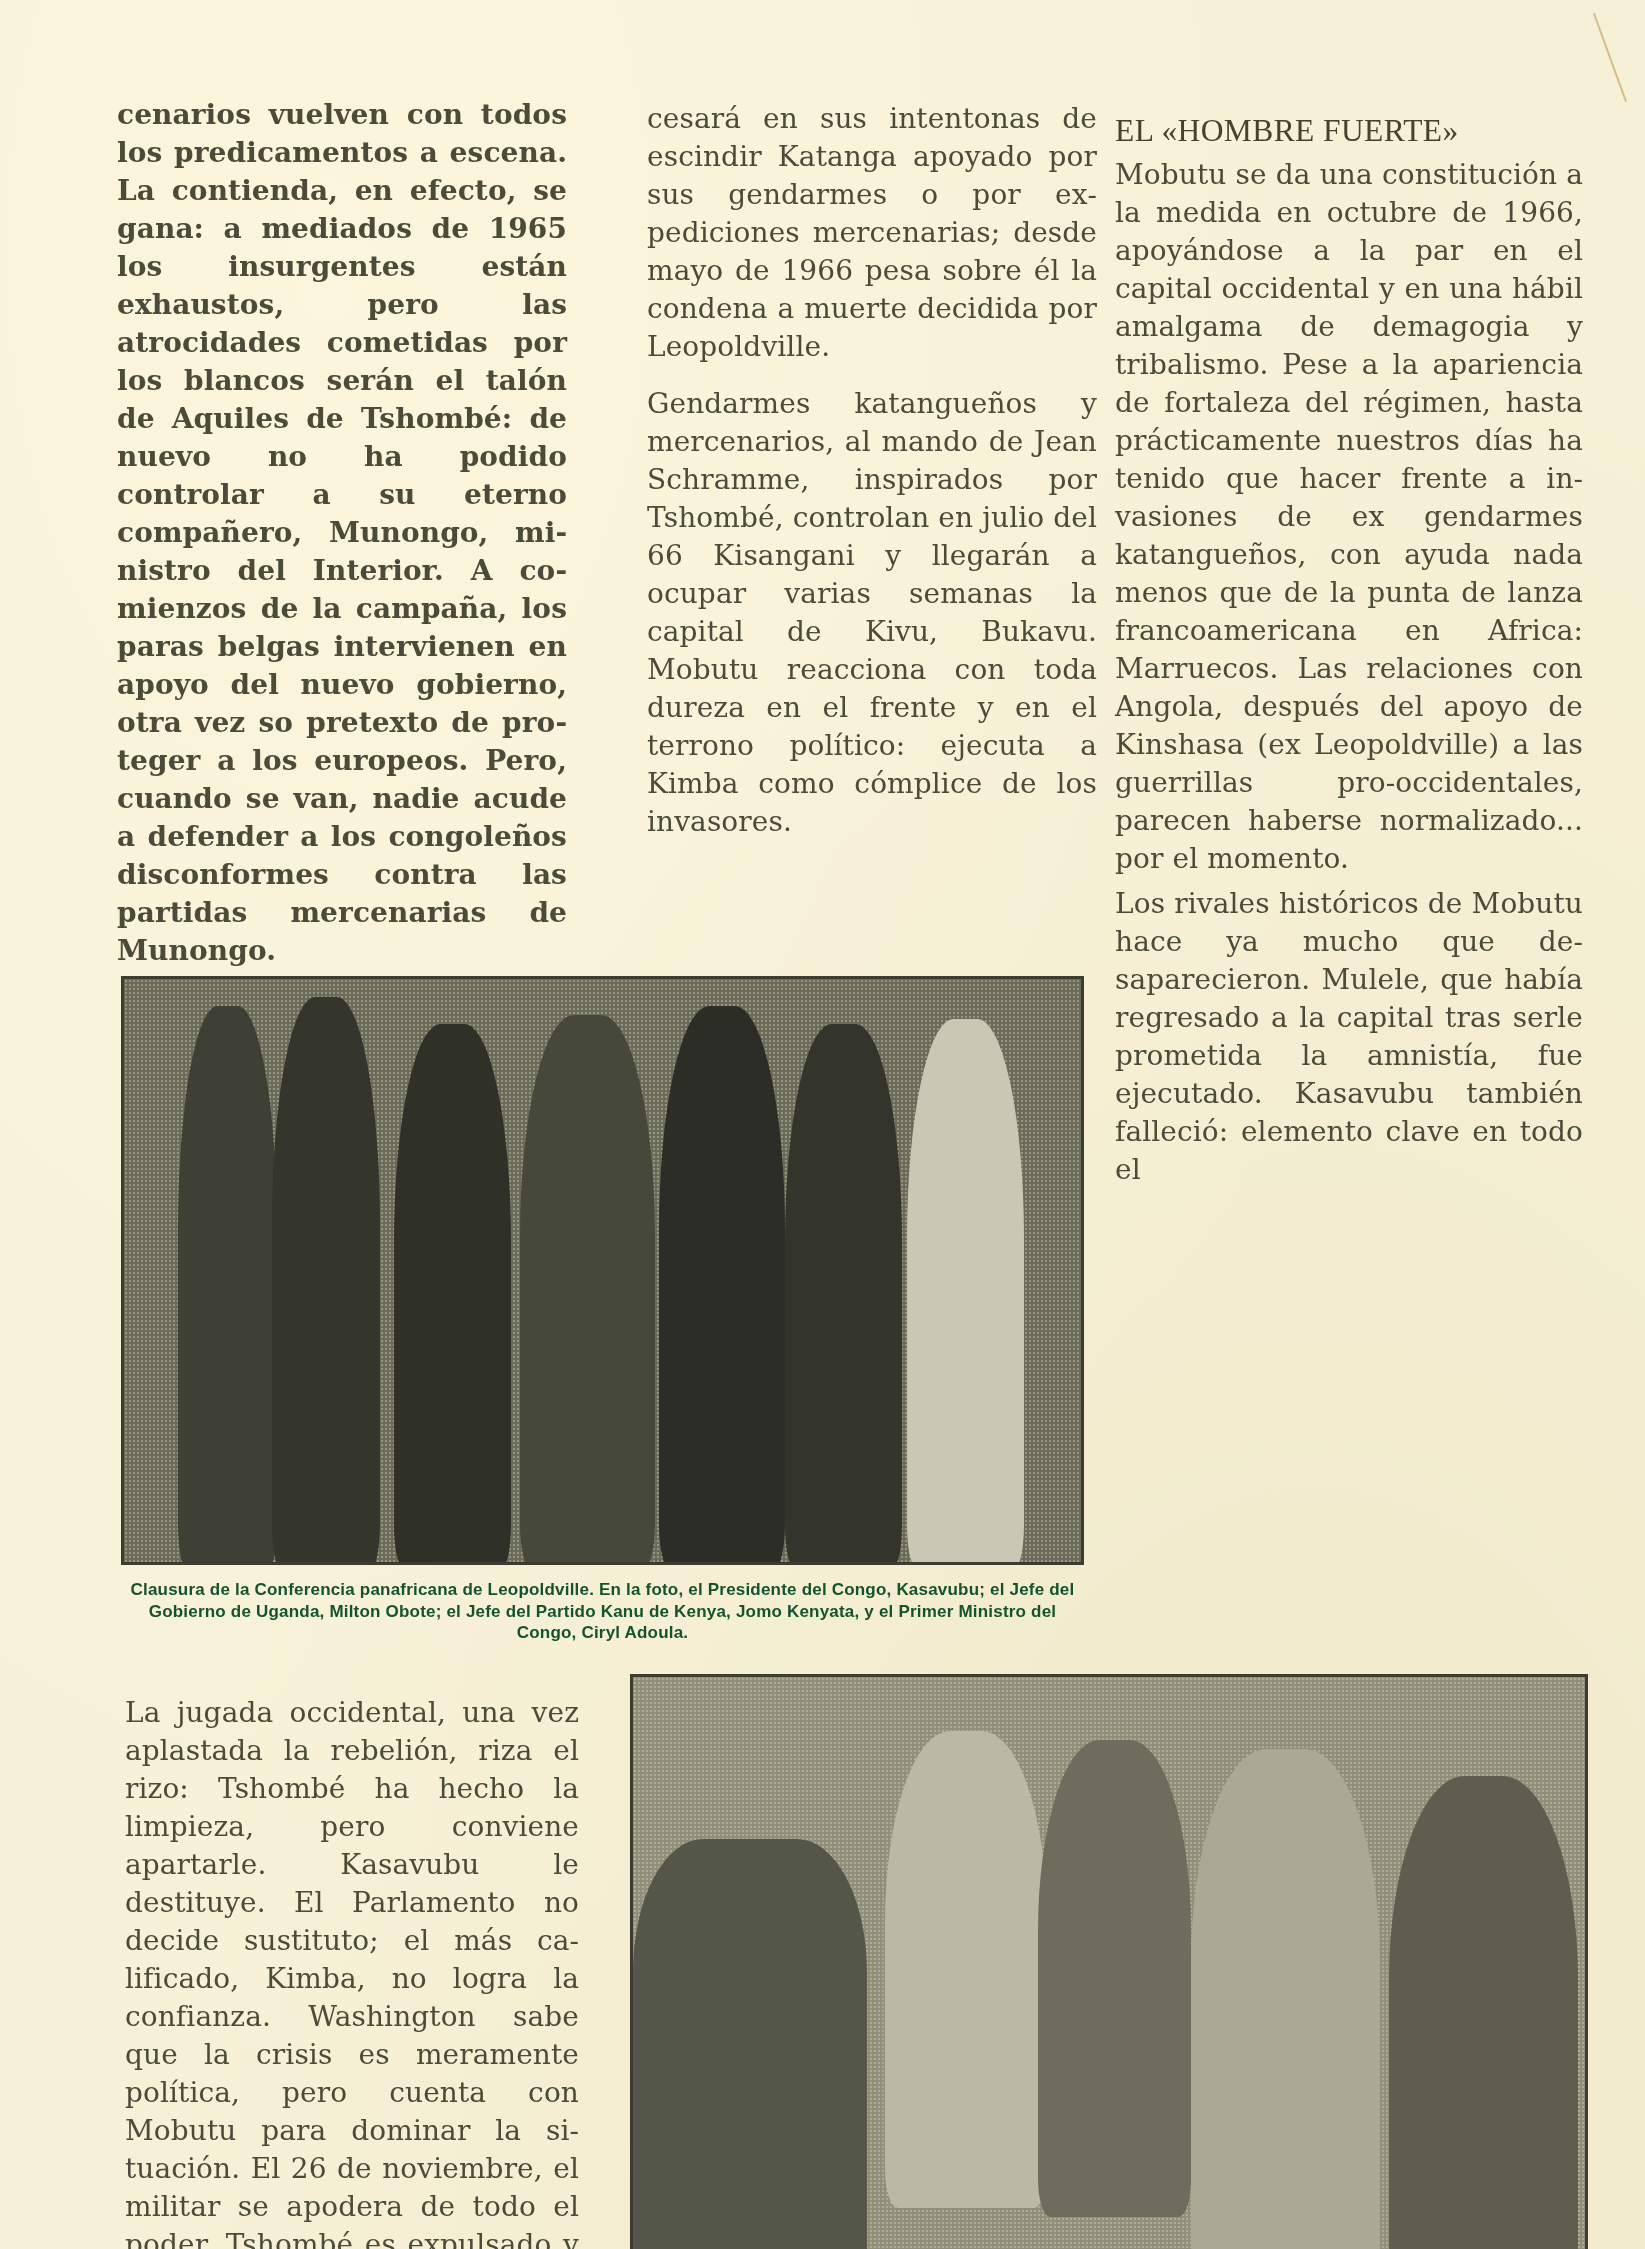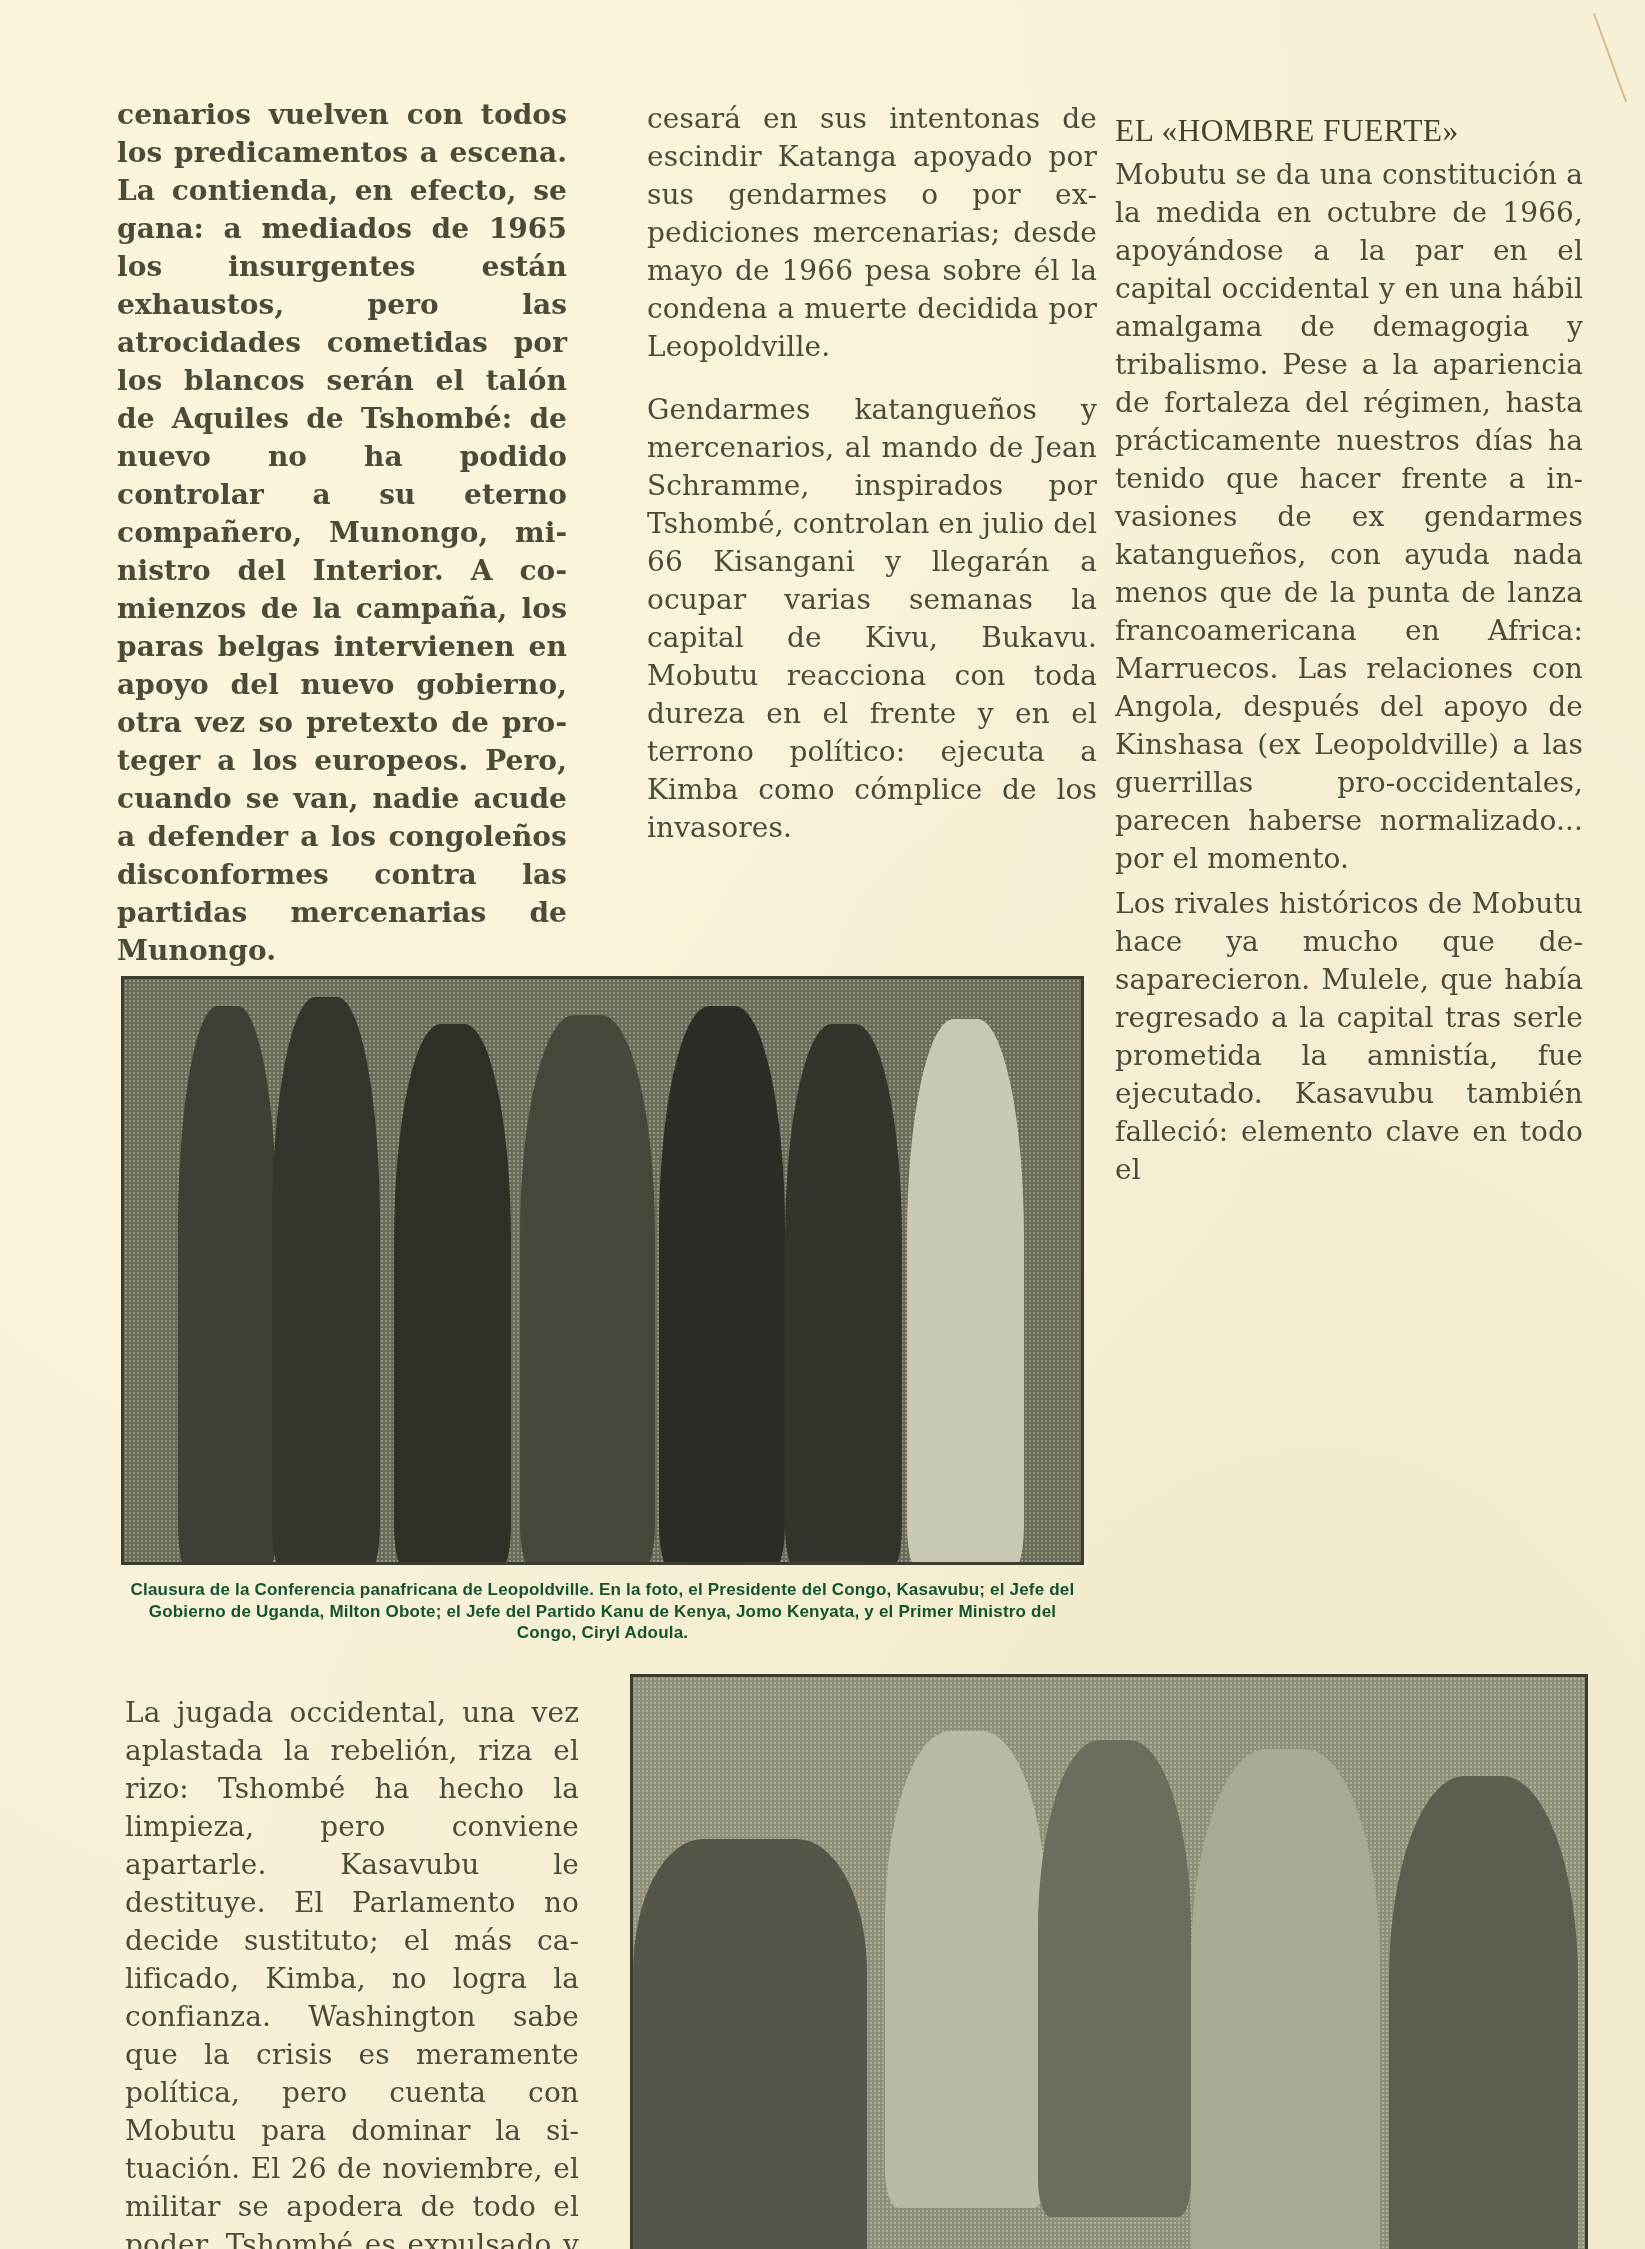--- a/index.html
+++ b/index.html
@@ -15,21 +15,21 @@
   .col {
     position: absolute;
     font-size: 28px;
     line-height: 38px;
     text-align: justify;
     hyphens: manual;
     color: #4b4b3a;
     letter-spacing: 0.1px;
   }
   .col p { margin: 0; }
-  .col p + p { margin-top: 25px; }
+  .col p + p { margin-top: 19px; }
   .col h2 {
     margin: 18px 0 6.3px 0;
     font-family: "Liberation Serif", "DejaVu Serif", serif;
     font-weight: normal; font-size: 31.5px; line-height: 38px;
     color: #43432f; letter-spacing: 0.4px;
   }
   #col-a { left: 117px; top: 96px; width: 450px; font-weight: bold; }
   #col-b { left: 647px; top: 100px; width: 450px; }
   #col-c { left: 1115px; top: 94px; width: 468px; }
   #col-d { left: 125px; top: 1694px; width: 454px; }

